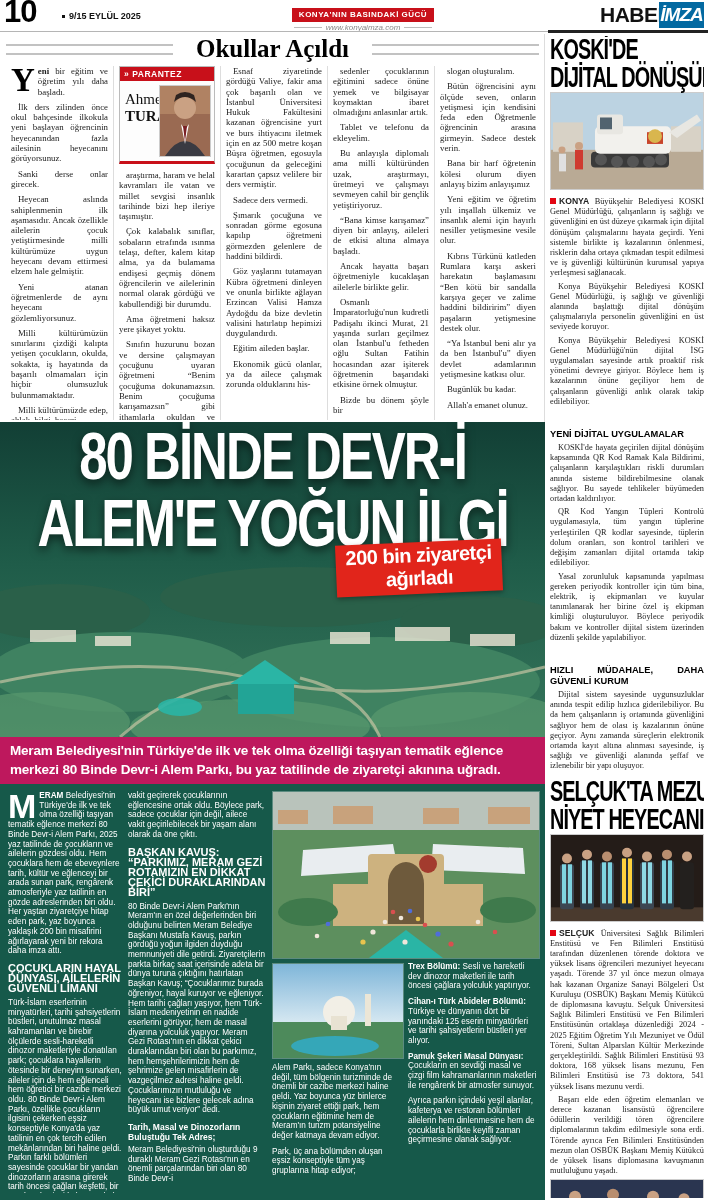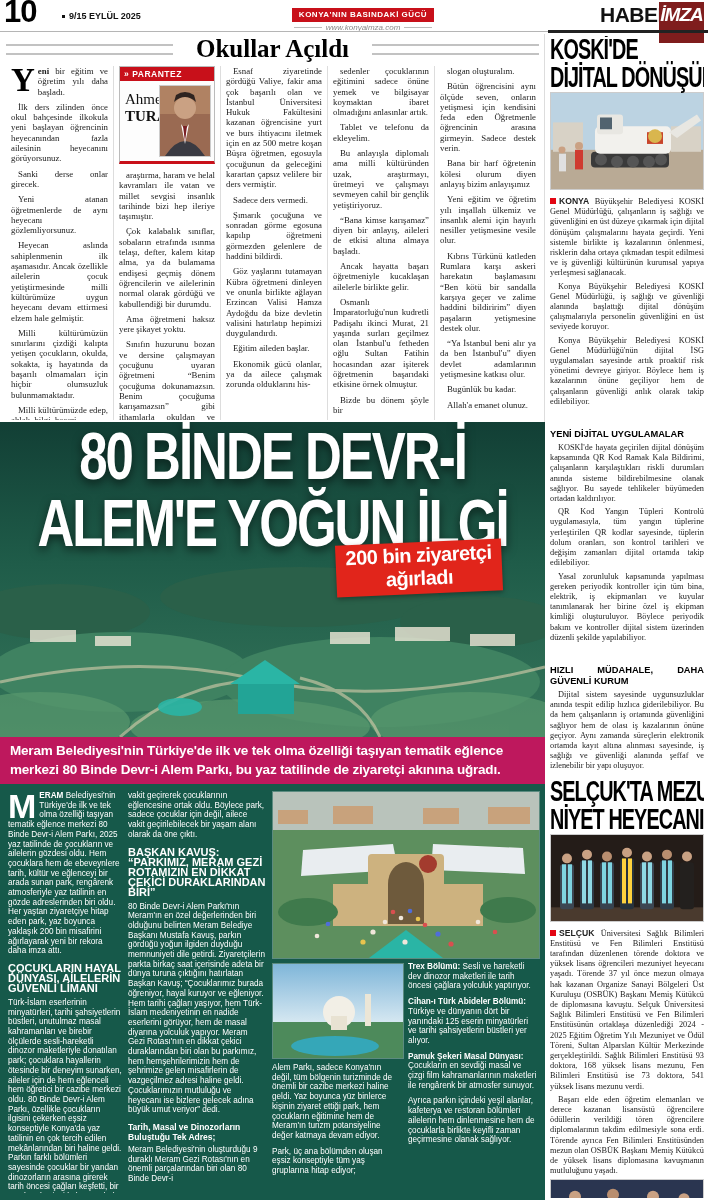--- a/index.html
+++ b/index.html
@@ -9,21 +9,21 @@
   
   .masthead{position:absolute;left:0;top:0;width:708px;height:31px;}
   .pageno{position:absolute;left:4px;top:-4px;font:700 31px/31px "Liberation Sans",sans-serif;letter-spacing:-1px;color:#000;}
   .m-date{position:absolute;left:62px;top:11px;font:700 9px "Liberation Sans",sans-serif;color:#111;}
   .m-date::before{content:"";display:inline-block;width:3px;height:3px;background:#111;margin:0 4px 1px 0;}
   .slogan-wrap{position:absolute;left:268px;top:3px;width:190px;text-align:center;}
   .slogan{display:inline-block;background:#c8101a;color:#fff;font:700 8px/12px "Liberation Sans",sans-serif;padding:1px 7px;letter-spacing:.5px;}
   .site{font:italic 8px/10px "Liberation Sans",sans-serif;color:#888;margin-top:1px;}
   .site::before,.site::after{content:"";display:inline-block;width:28px;height:1px;background:#bbb;vertical-align:middle;margin:0 4px;}
   .section{position:absolute;left:600px;top:3px;font:700 21px/24px "Liberation Sans",sans-serif;letter-spacing:-.5px;color:#111;}
-  .brand{position:absolute;left:659px;top:2px;width:45px;height:41px;background:#7f1d1d;color:#fff;
+  .brand{position:absolute;left:659px;top:2px;width:45px;height:26px;background:#0369a1;color:#fff;
          font:700 italic 19px/26px "Liberation Sans",sans-serif;text-align:center;letter-spacing:-1px;}
   .rule{position:absolute;left:0;top:31px;width:708px;height:1px;background:#b5b5b5;}
   .rule-dark{position:absolute;left:548px;top:30px;width:160px;height:3px;background:#222;}
 
   
   .oped{position:absolute;left:0;top:34px;width:545px;height:388px;}
   .oped-title-row{display:flex;align-items:center;gap:23px;height:30px;padding:0 6px;}
   .tbar{flex:1;height:7px;border-top:2px solid #c2c2c2;border-bottom:2px solid #c2c2c2;}
   .oped-title{font:700 25px/26px "Liberation Serif",serif;color:#000;white-space:nowrap;margin:0;}
   .oped-cols{position:absolute;left:6px;top:32px;width:535px;height:354px;display:flex;}
@@ -110,22 +110,22 @@
     <div class="oped-title-row">
       <div class="tbar"></div>
       <h1 class="oped-title">Okullar Açıldı</h1>
       <div class="tbar"></div>
     </div>
     <div class="oped-cols">
       <div class="ocol">
           <p class="dropcap"><span class="dc">Y</span><b>eni </b>bir eğitim ve öğretim yılı daha başladı.</p>
           <p>İlk ders zilinden önce okul bahçesinde ilkokula yeni başlayan öğrencinin heyecanından fazla ailesinin heyecanını görüyorsunuz.</p>
           <p>Sanki derse onlar girecek.</p>
+          <p>Heyecan aslında sahiplenmenin ilk aşamasıdır. Ancak özellikle ailelerin çocuk yetiştirmesinde milli kültürümüze uygun heyecanı devam ettirmesi elzem hale gelmiştir.</p>
           <p>Yeni atanan öğretmenlerde de aynı heyecanı gözlemliyorsunuz.</p>
-          <p>Heyecan aslında sahiplenmenin ilk aşamasıdır. Ancak özellikle ailelerin çocuk yetiştirmesinde milli kültürümüze uygun heyecanı devam ettirmesi elzem hale gelmiştir.</p>
           <p>Milli kültürümüzün sınırlarını çizdiği kalıpta yetişen çocukların, okulda, sokakta, iş hayatında da başarılı olmamaları için hiçbir olumsuzluk bulunmamaktadır.</p>
           <p>Milli kültürümüzde edep, ahlak, bilgi, beceri,</p>
         </div>
       <div class="ocol">
         <div class="author-box">
           <div class="ab-strip">
             <span class="chev">»</span><span>PARANTEZ</span>
           </div>
           <div class="ab-first">Ahmet</div>
           <div class="ab-last">TURAN</div>

